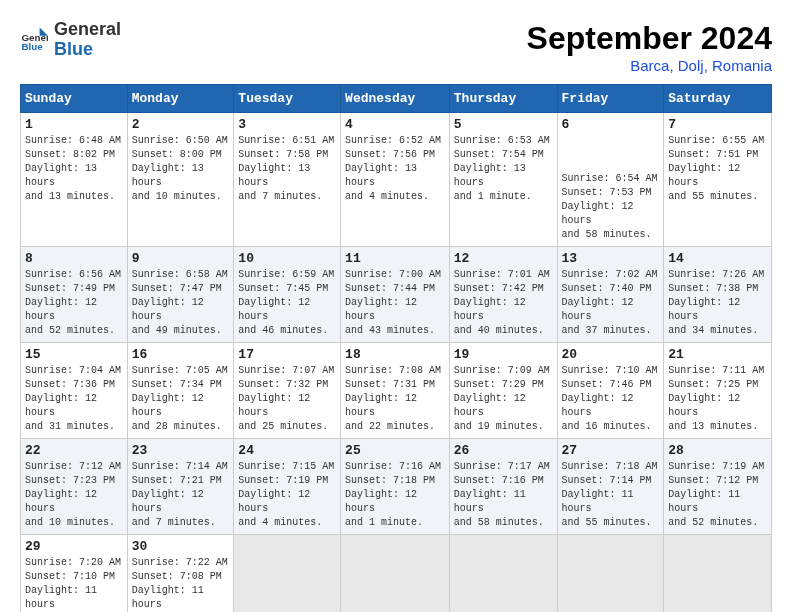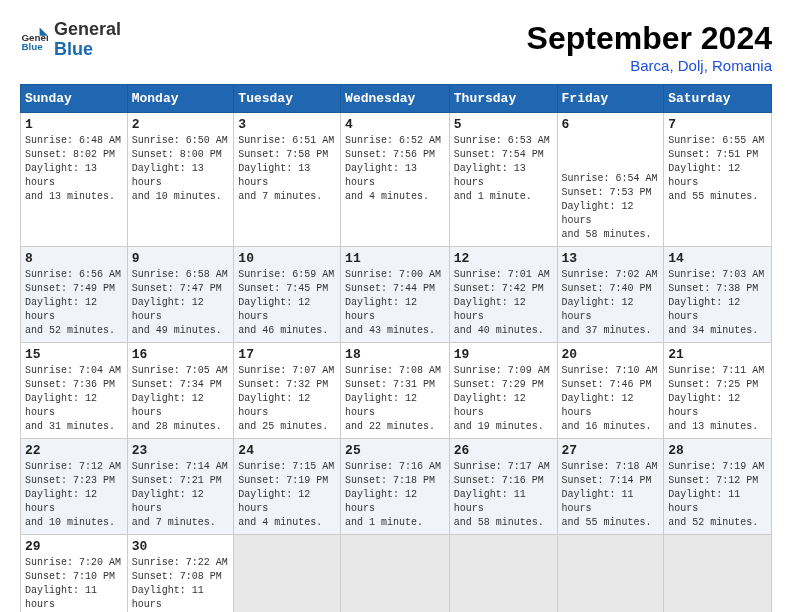--- a/index.html
+++ b/index.html
@@ -206,21 +206,21 @@
         </td>
         <td>
           <span class="day-number">13</span>
           <div class="day-info" style="white-space: pre-line;">Sunrise: 7:02 AM
 Sunset: 7:40 PM
 Daylight: 12 hours
 and 37 minutes.</div>
         </td>
         <td>
           <span class="day-number">14</span>
-          <div class="day-info" style="white-space: pre-line;">Sunrise: 7:03 AM
+          <div class="day-info" style="white-space: pre-line;">Sunrise: 7:26 AM
 Sunset: 7:38 PM
 Daylight: 12 hours
 and 34 minutes.</div>
         </td>
       </tr>
       <tr>
         <td>
           <span class="day-number">15</span>
           <div class="day-info" style="white-space: pre-line;">Sunrise: 7:04 AM
 Sunset: 7:36 PM

